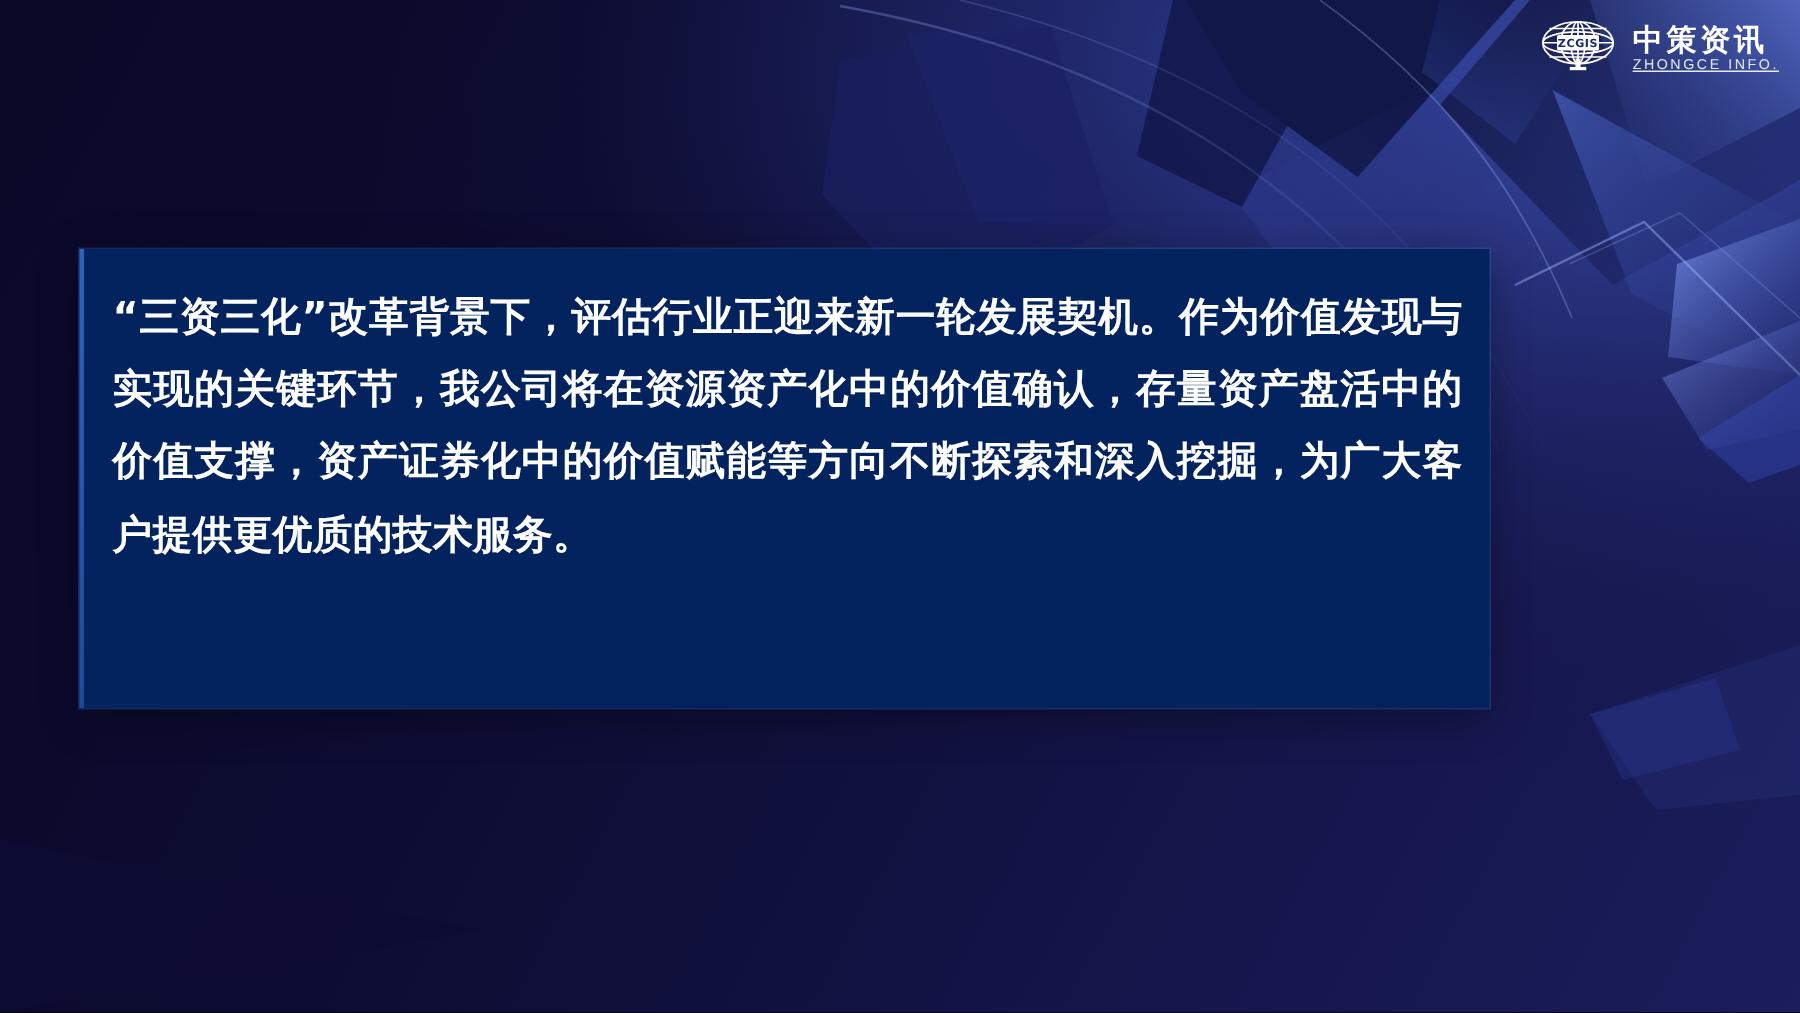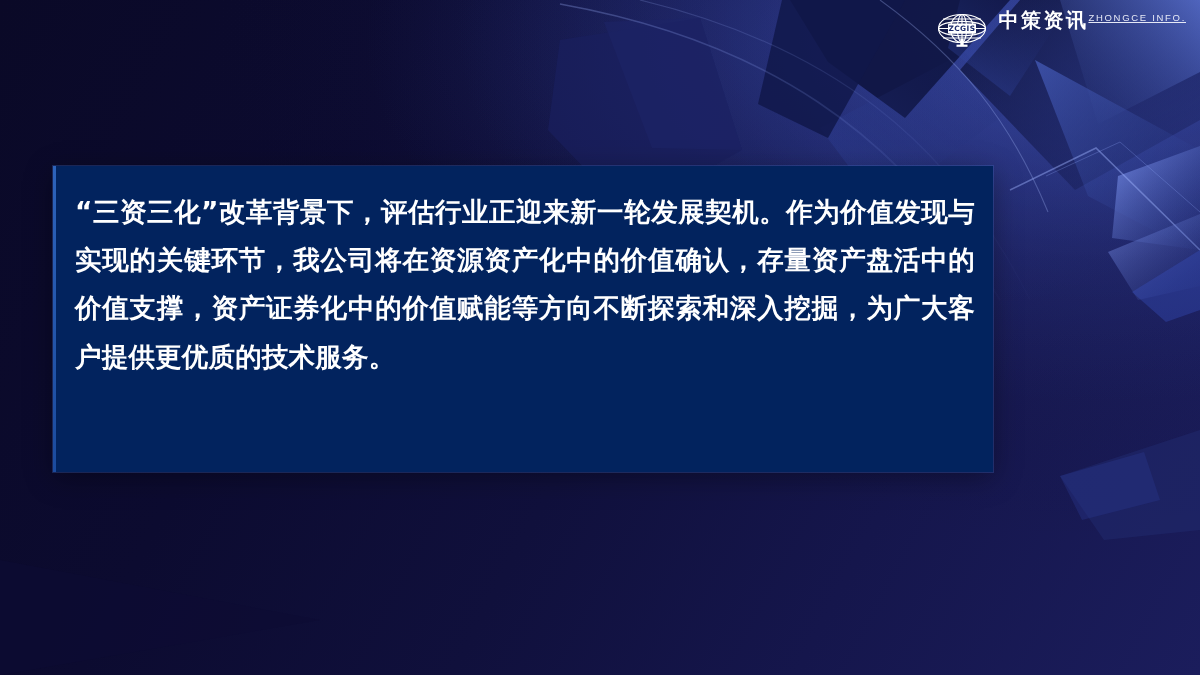--- a/index.html
+++ b/index.html
@@ -41,21 +41,21 @@
   
   .logo {
     position: absolute;
     right: 14px;
     top: 10px;
     display: flex;
     gap: 9px;
     height: 44px;
   }
   .logo-mark { width: 54px; height: 38px; flex: 0 0 auto; }
-  .logo-text { display: flex; flex-direction: row; justify-content: center; line-height: 1; }
+  .logo-text { display: flex; flex-direction: column; justify-content: center; line-height: 1; }
   .logo-cn {
     font-size: 20px;
     font-weight: 700;
     color: #ffffff;
     letter-spacing: 2.5px;
     font-family: "DejaVu Sans", "Liberation Sans", sans-serif;
   }
   .logo-en {
     font-size: 9.5px;
     color: #e6e9f6;

